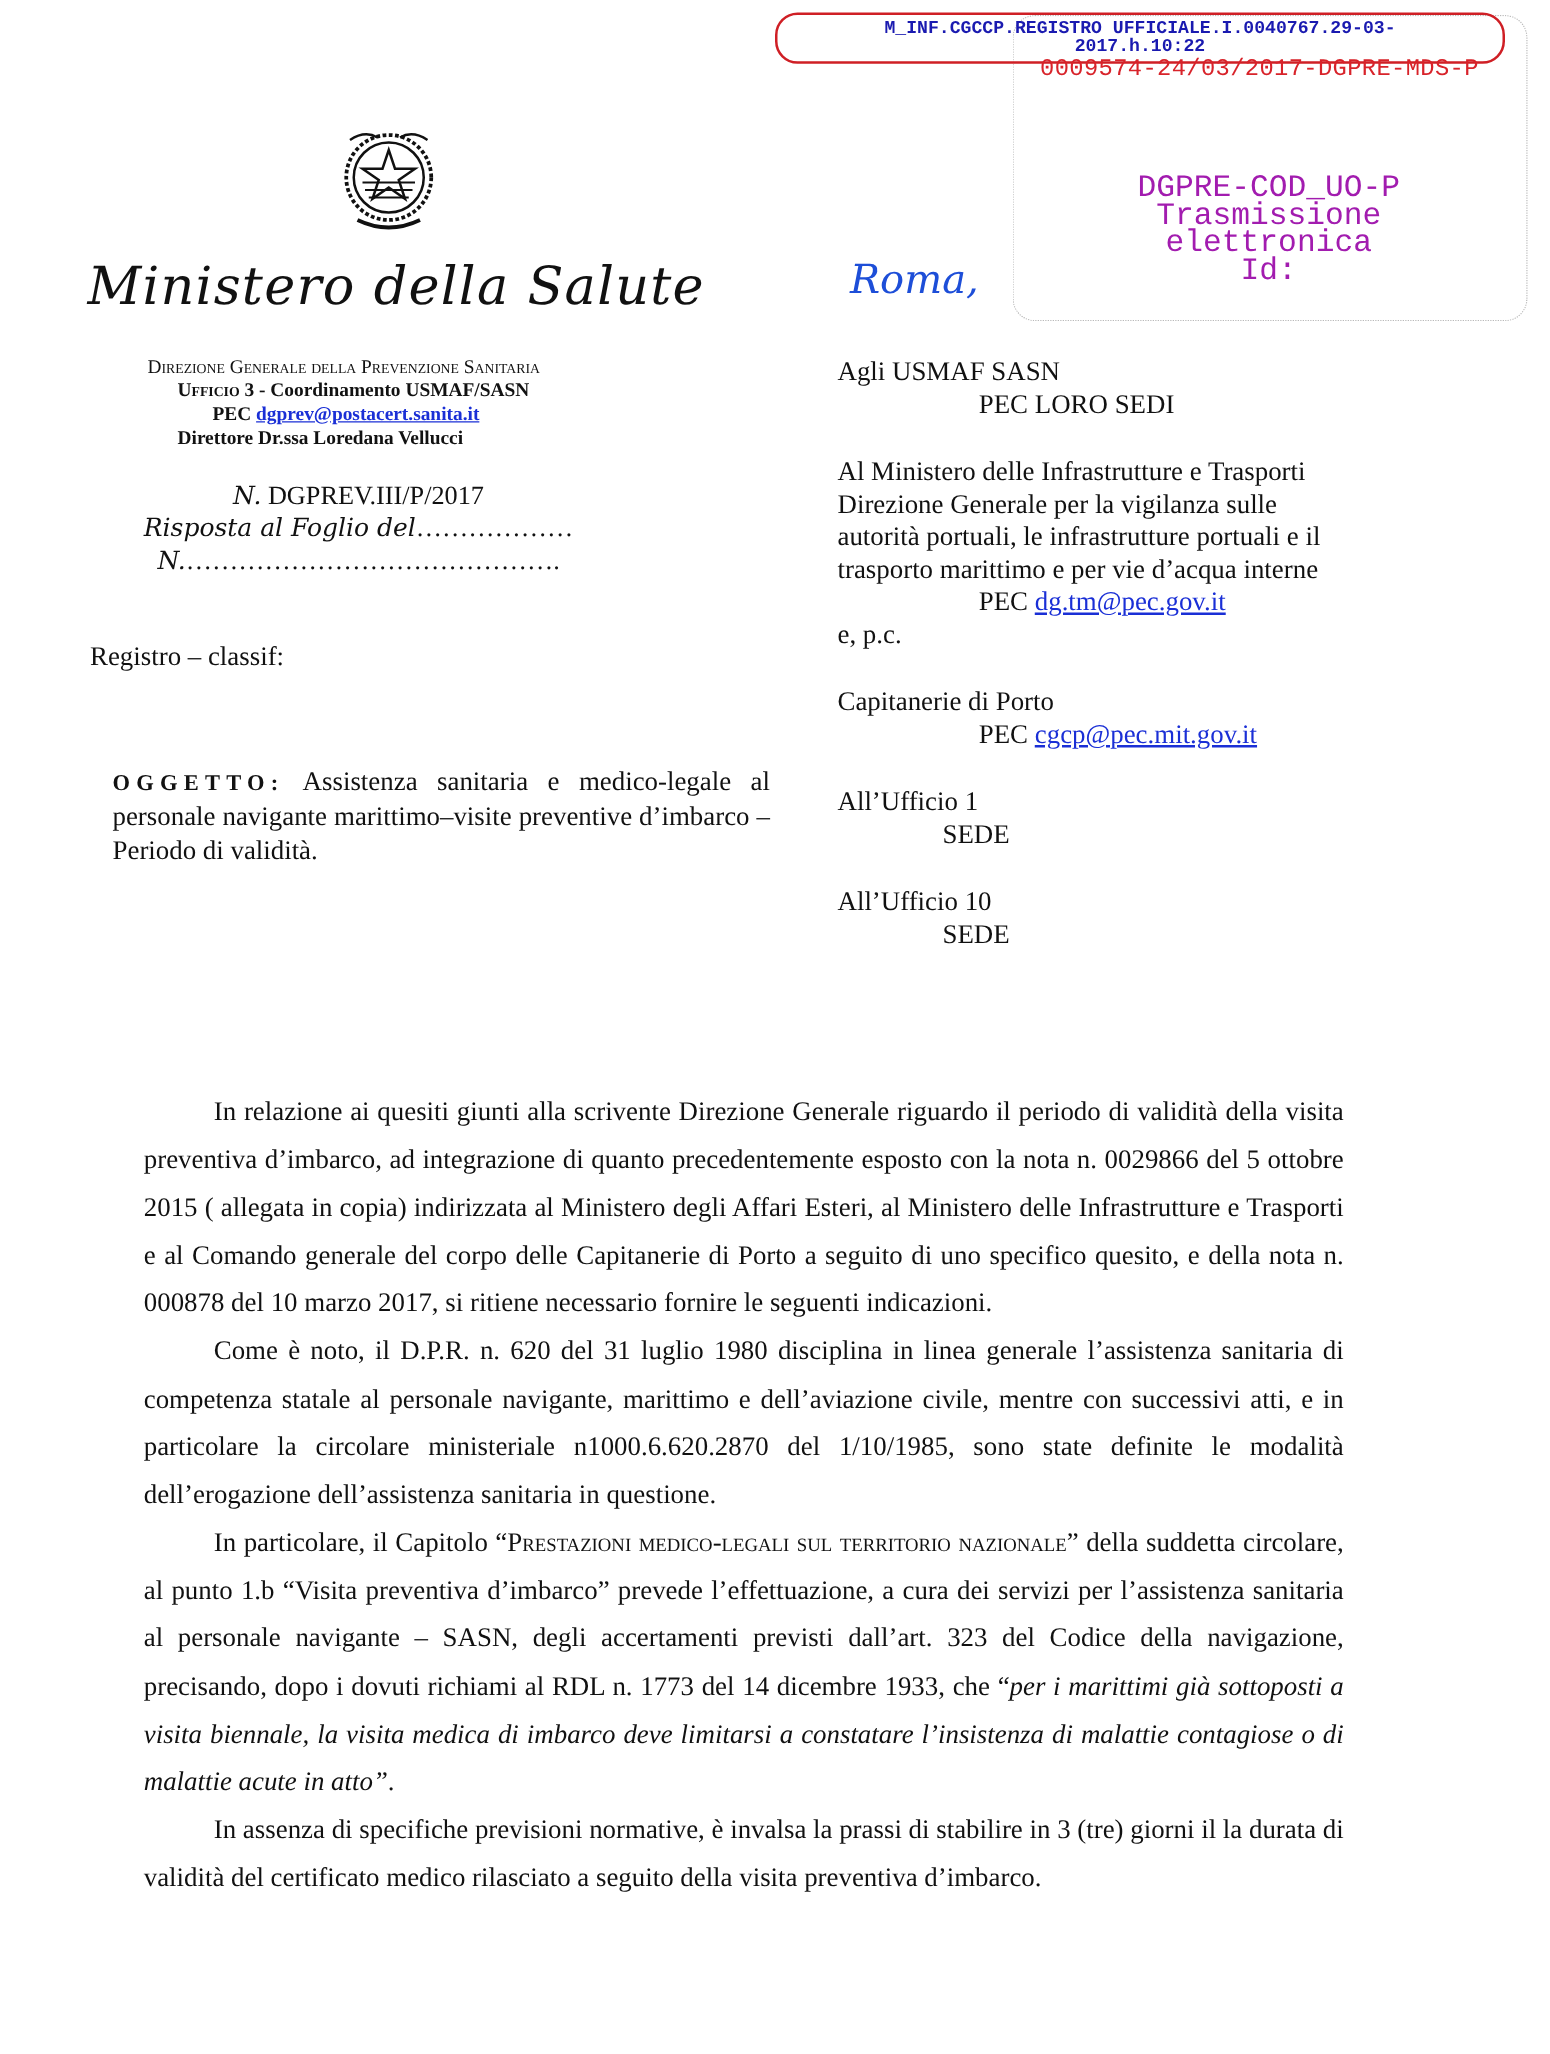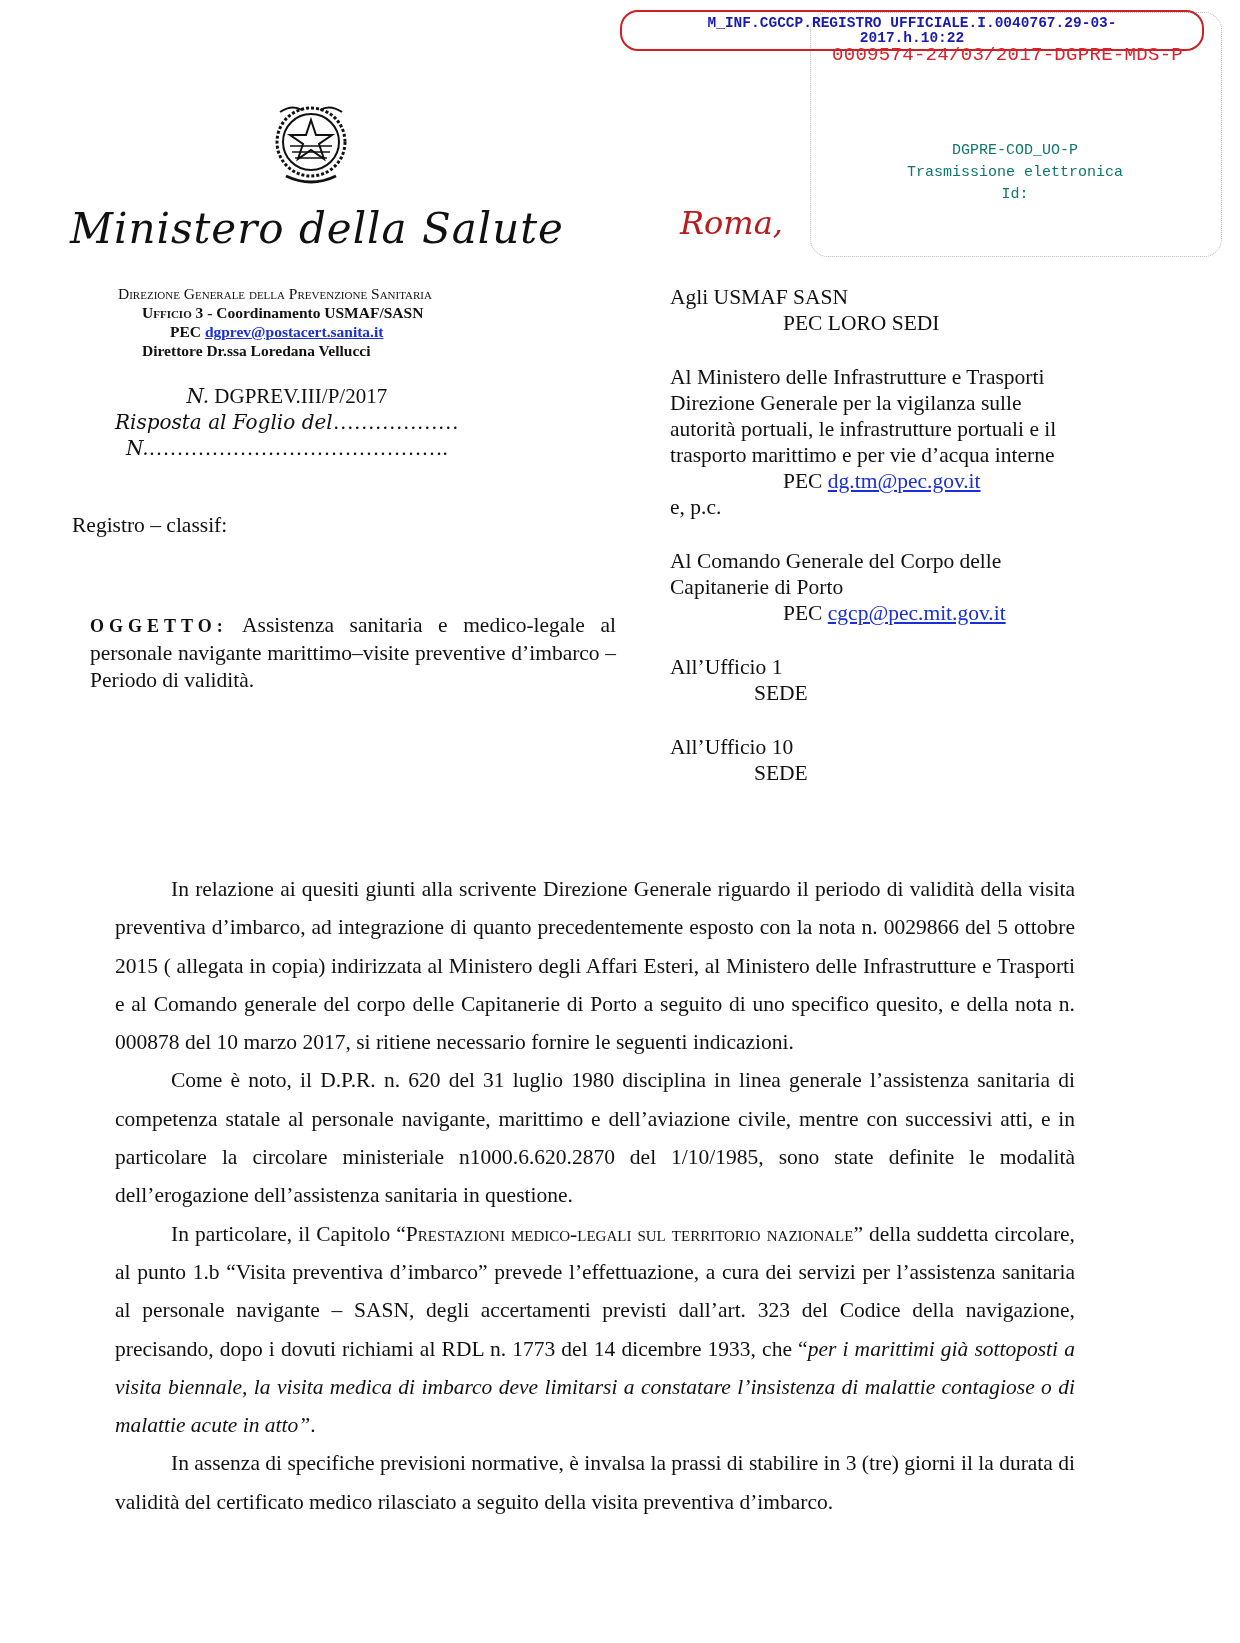--- a/index.html
+++ b/index.html
@@ -22,34 +22,34 @@
     text-align: center; line-height: 15px; padding-top: 4px;
   }
   .prot-red {
     left: 832px; top: 44px; width: 380px;
     font-family: "Liberation Mono", "DejaVu Sans Mono", monospace;
     font-size: 19px; color: #d8232a; white-space: nowrap; letter-spacing: 0.3px;
   }
   .grey-stamp {
     left: 845px; top: 140px; width: 340px; text-align: center;
     font-family: "Liberation Mono", "DejaVu Sans Mono", monospace;
-    font-size: 15px; color: #0f766e; line-height: 22px;
+    font-size: 25px; color: #a21caf; line-height: 22px;
   }
 
   
   .emblem { left: 272px; top: 102px; width: 78px; height: 86px; }
 
   .ministry-title {
     left: 70px; top: 204px; font-family: "DejaVu Serif", serif;
     font-style: italic; font-size: 42px; letter-spacing: 1px; color: #111;
     white-space: nowrap;
   }
   .roma {
     left: 680px; top: 204px; font-family: "DejaVu Serif", serif;
-    font-style: italic; font-size: 32px; color: #b91c1c;
+    font-style: italic; font-size: 32px; color: #1d4ed8;
   }
 
   .dept { left: 118px; top: 284px; font-size: 15.5px; line-height: 19px; }
   .dept .sc { font-variant: small-caps; }
   .dept .b { font-weight: bold; }
   .link { color: #1a2fd6; text-decoration: underline; }
 
   .protocol { left: 115px; top: 383px; font-size: 21px; line-height: 26px; text-align: center; }
   .script { font-family: "DejaVu Serif", serif; font-style: italic; font-size: 20px; }
 
@@ -151,21 +151,20 @@
     <div>autorità portuali, le infrastrutture portuali e il</div>
     <div>trasporto marittimo e per vie d’acqua interne</div>
     <div class="indent">
       <span>PEC</span>
       <a class="link">dg.tm@pec.gov.it</a>
     </div>
   </div>
   <div>e, p.c.</div>
   <div class="gap"></div>
   <div>
-    <div>Al Comando Generale del Corpo delle</div>
     <div>Capitanerie di Porto</div>
     <div class="indent">
       <span>PEC</span>
       <a class="link">cgcp@pec.mit.gov.it</a>
     </div>
   </div>
   <div class="gap"></div>
   <div>
     <div>All’Ufficio 1</div>
     <div class="indent2">SEDE</div>

